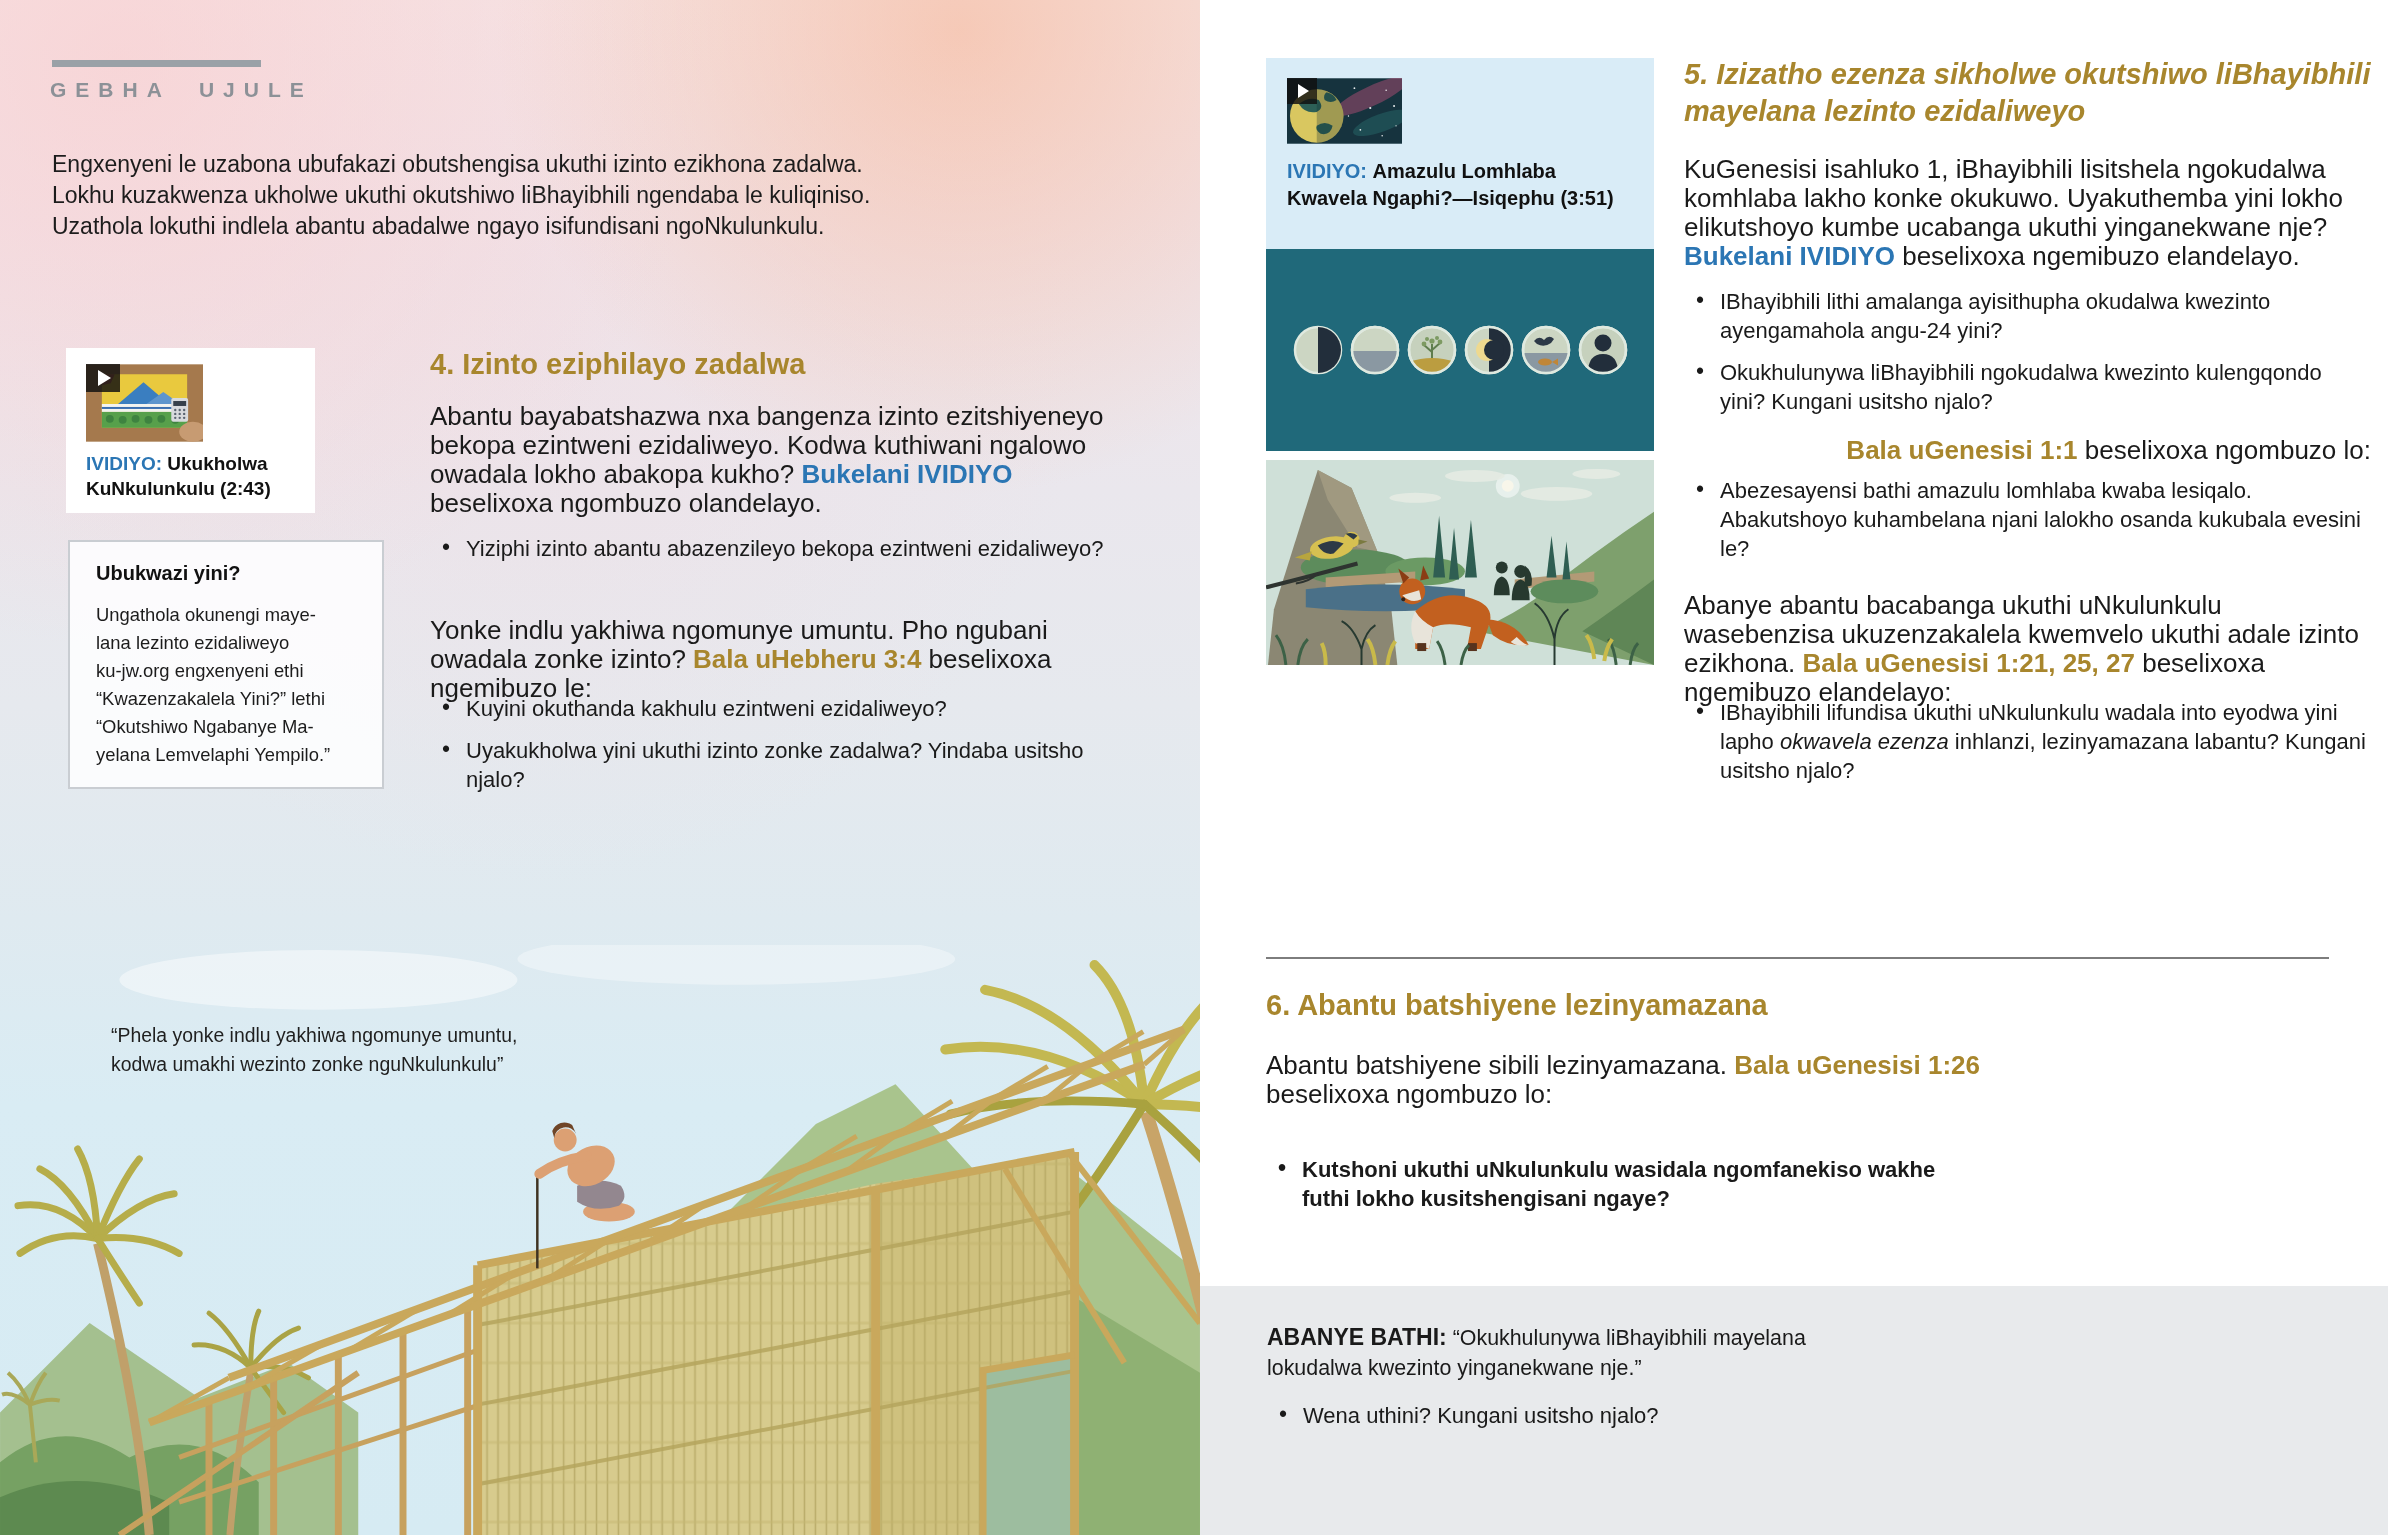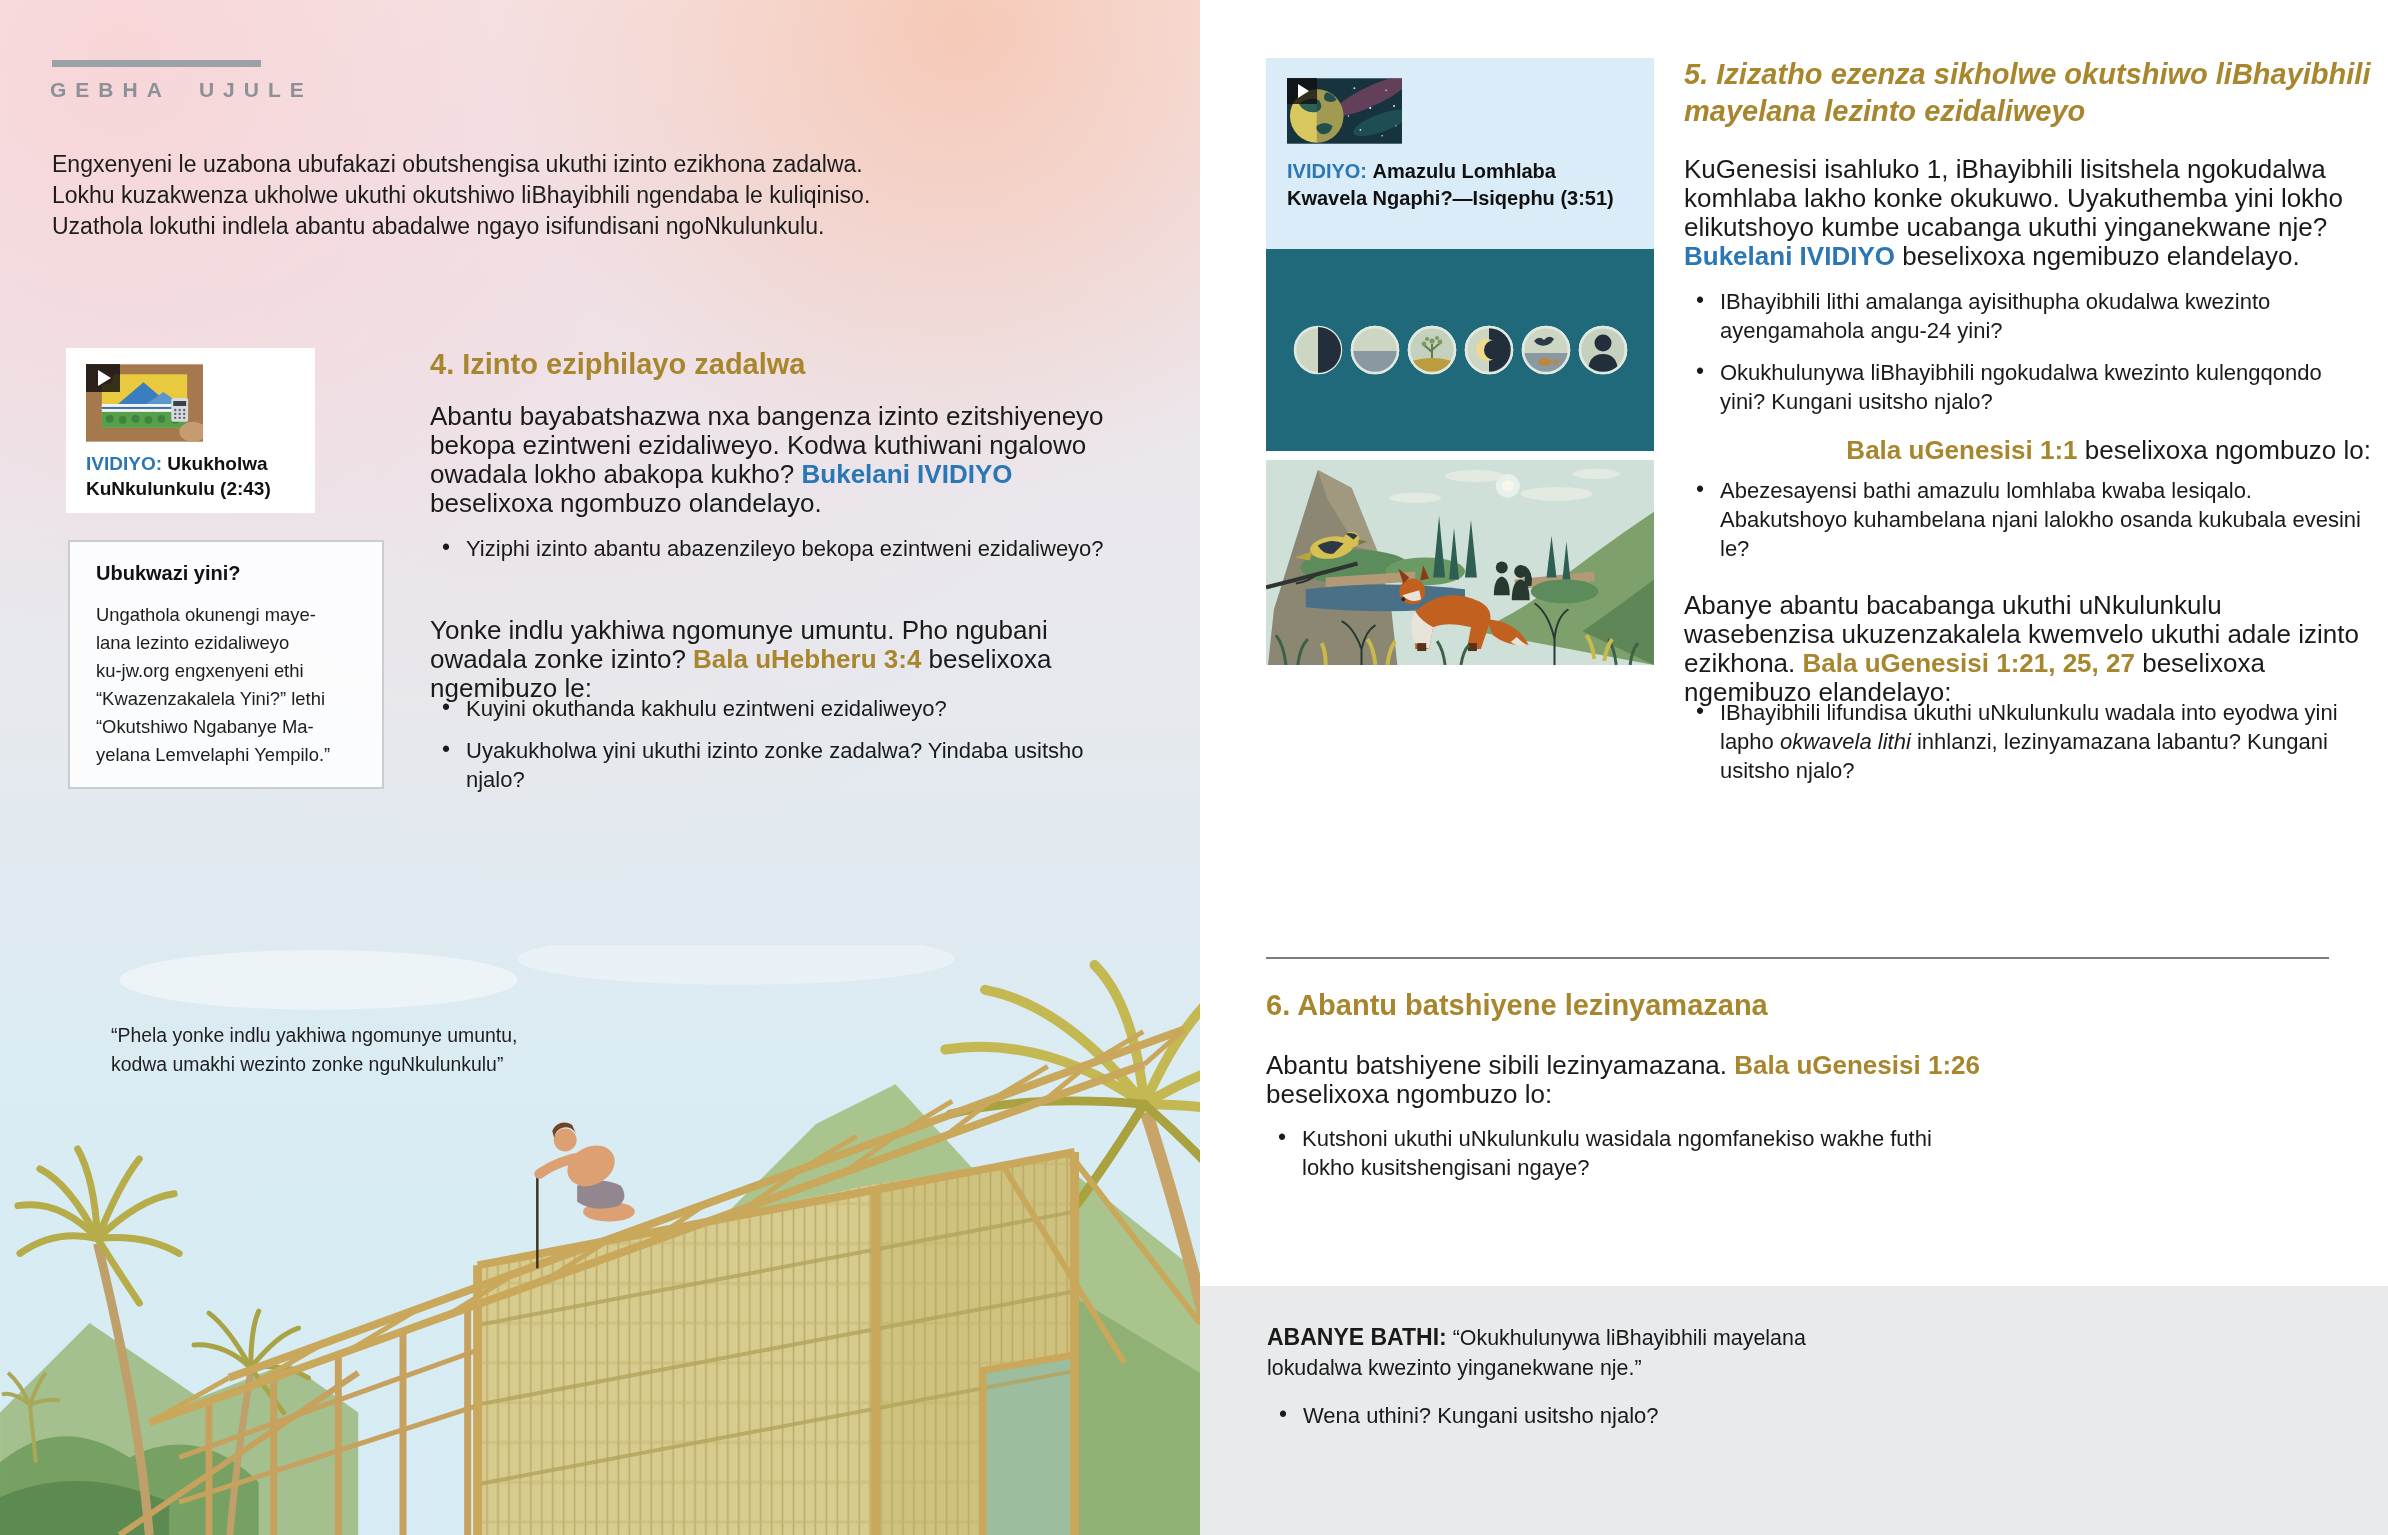--- a/index.html
+++ b/index.html
@@ -56,21 +56,21 @@
   #sec5-head{left:1684px;top:56px;width:687px;font-style:italic;}
   #sec5-p1{left:1684px;top:155px;width:687px;}
   #sec5-ul1{left:1684px;top:287px;width:687px;}
   #sec5-p2{left:1684px;top:436px;width:687px;text-align:right;}
   #sec5-ul2{left:1684px;top:476px;width:687px;}
   #sec5-p3{left:1684px;top:591px;width:687px;}
   #sec5-ul3{left:1684px;top:698px;width:687px;}
   #rule-6{left:1266px;top:957px;width:1063px;height:2px;background:#7d7d7d;}
   #sec6-head{left:1266px;top:987px;width:720px;}
   #sec6-p1{left:1266px;top:1051px;width:720px;}
-  #sec6-ul1{left:1266px;top:1124px;width:720px;}
+  #sec6-ul1{left:1266px;top:1155px;width:720px;font-weight:bold;}
   #others-box{left:1200px;top:1286px;width:1188px;height:250px;background:#e8eaec;}
   #others-par{left:67px;top:36px;width:637px;font-size:21.4px;line-height:30px;position:absolute;}
   #others-par .seg-b{font-size:23px;}
   #others-ul{left:67px;top:115px;width:637px;position:absolute;font-size:22px;}
   svg{display:block;}
 </style>
 </head>
 <body>
 
 <div id="spread">
@@ -472,21 +472,21 @@
   <ul class="abs bullets" id="sec5-ul1">
       <li>IBhayibhili lithi amalanga ayisithupha okudalwa kwezinto ayengamahola angu-24 yini?</li>
       <li>Okukhulunywa liBhayibhili ngokudalwa kwezinto kulengqondo yini? Kungani usitsho njalo?</li>
     </ul>
   <p class="abs body-par" id="sec5-p2"><span class="seg-ref">Bala uGenesisi 1:1</span> beselixoxa ngombuzo lo:</p>
   <ul class="abs bullets" id="sec5-ul2">
       <li>Abezesayensi bathi amazulu lomhlaba kwaba lesiqalo. Abakutshoyo kuhambelana njani lalokho osanda kukubala evesini le?</li>
     </ul>
   <p class="abs body-par" id="sec5-p3">Abanye abantu bacabanga ukuthi uNkulunkulu wasebenzisa ukuzenzakalela kwemvelo ukuthi adale izinto ezikhona. <span class="seg-ref">Bala uGenesisi 1:21, 25, 27</span> beselixoxa ngemibuzo elandelayo:</p>
   <ul class="abs bullets" id="sec5-ul3">
-      <li>IBhayibhili lifundisa ukuthi uNkulunkulu wadala into eyodwa yini lapho <span class="seg-i">okwavela lithi</span> inhlanzi, lezinyamazana labantu? Kungani usitsho njalo?</li>
+      <li>IBhayibhili lifundisa ukuthi uNkulunkulu wadala into eyodwa yini lapho <span class="seg-i">okwavela ezenza</span> inhlanzi, lezinyamazana labantu? Kungani usitsho njalo?</li>
     </ul>
 
   <div class="abs" id="rule-6"></div>
   <h2 class="abs sec-head" id="sec6-head">6. Abantu batshiyene lezinyamazana</h2>
   <p class="abs body-par" id="sec6-p1">Abantu batshiyene sibili lezinyamazana. <span class="seg-ref">Bala uGenesisi 1:26</span> beselixoxa ngombuzo lo:</p>
   <ul class="abs bullets" id="sec6-ul1">
       <li>Kutshoni ukuthi uNkulunkulu wasidala ngomfanekiso wakhe futhi lokho kusitshengisani ngaye?</li>
     </ul>
 
   <aside class="abs" id="others-box">

